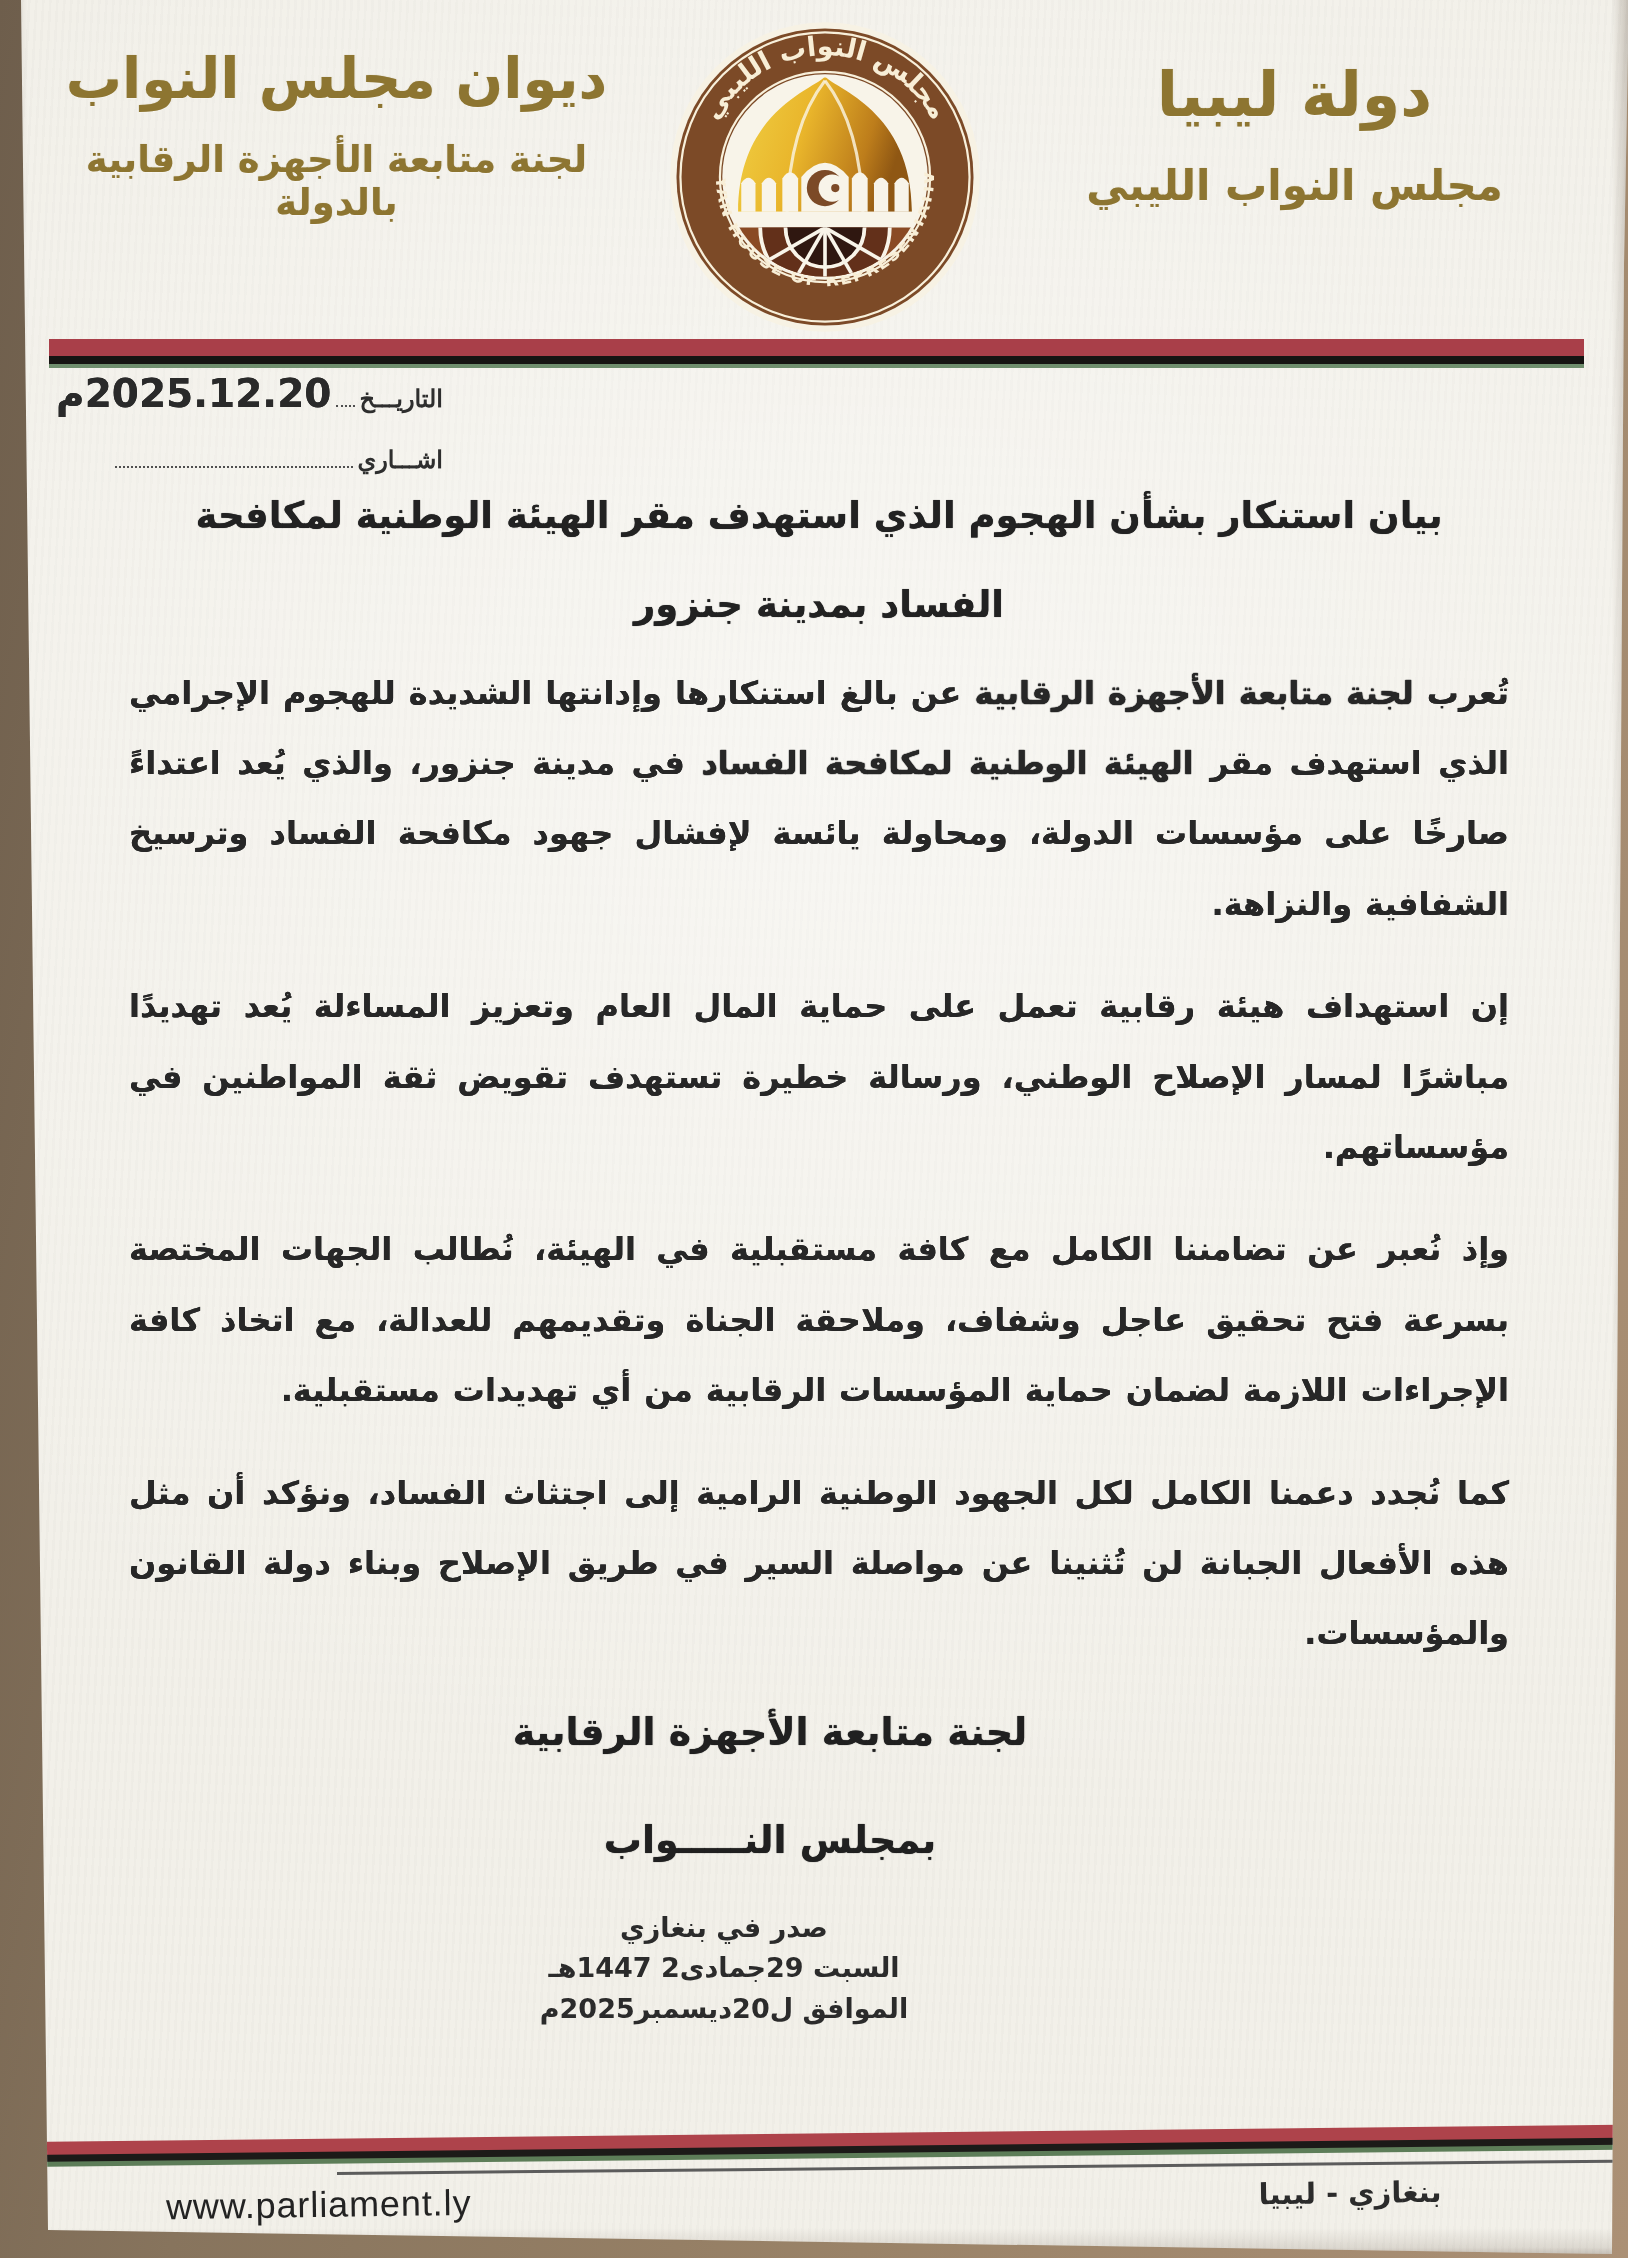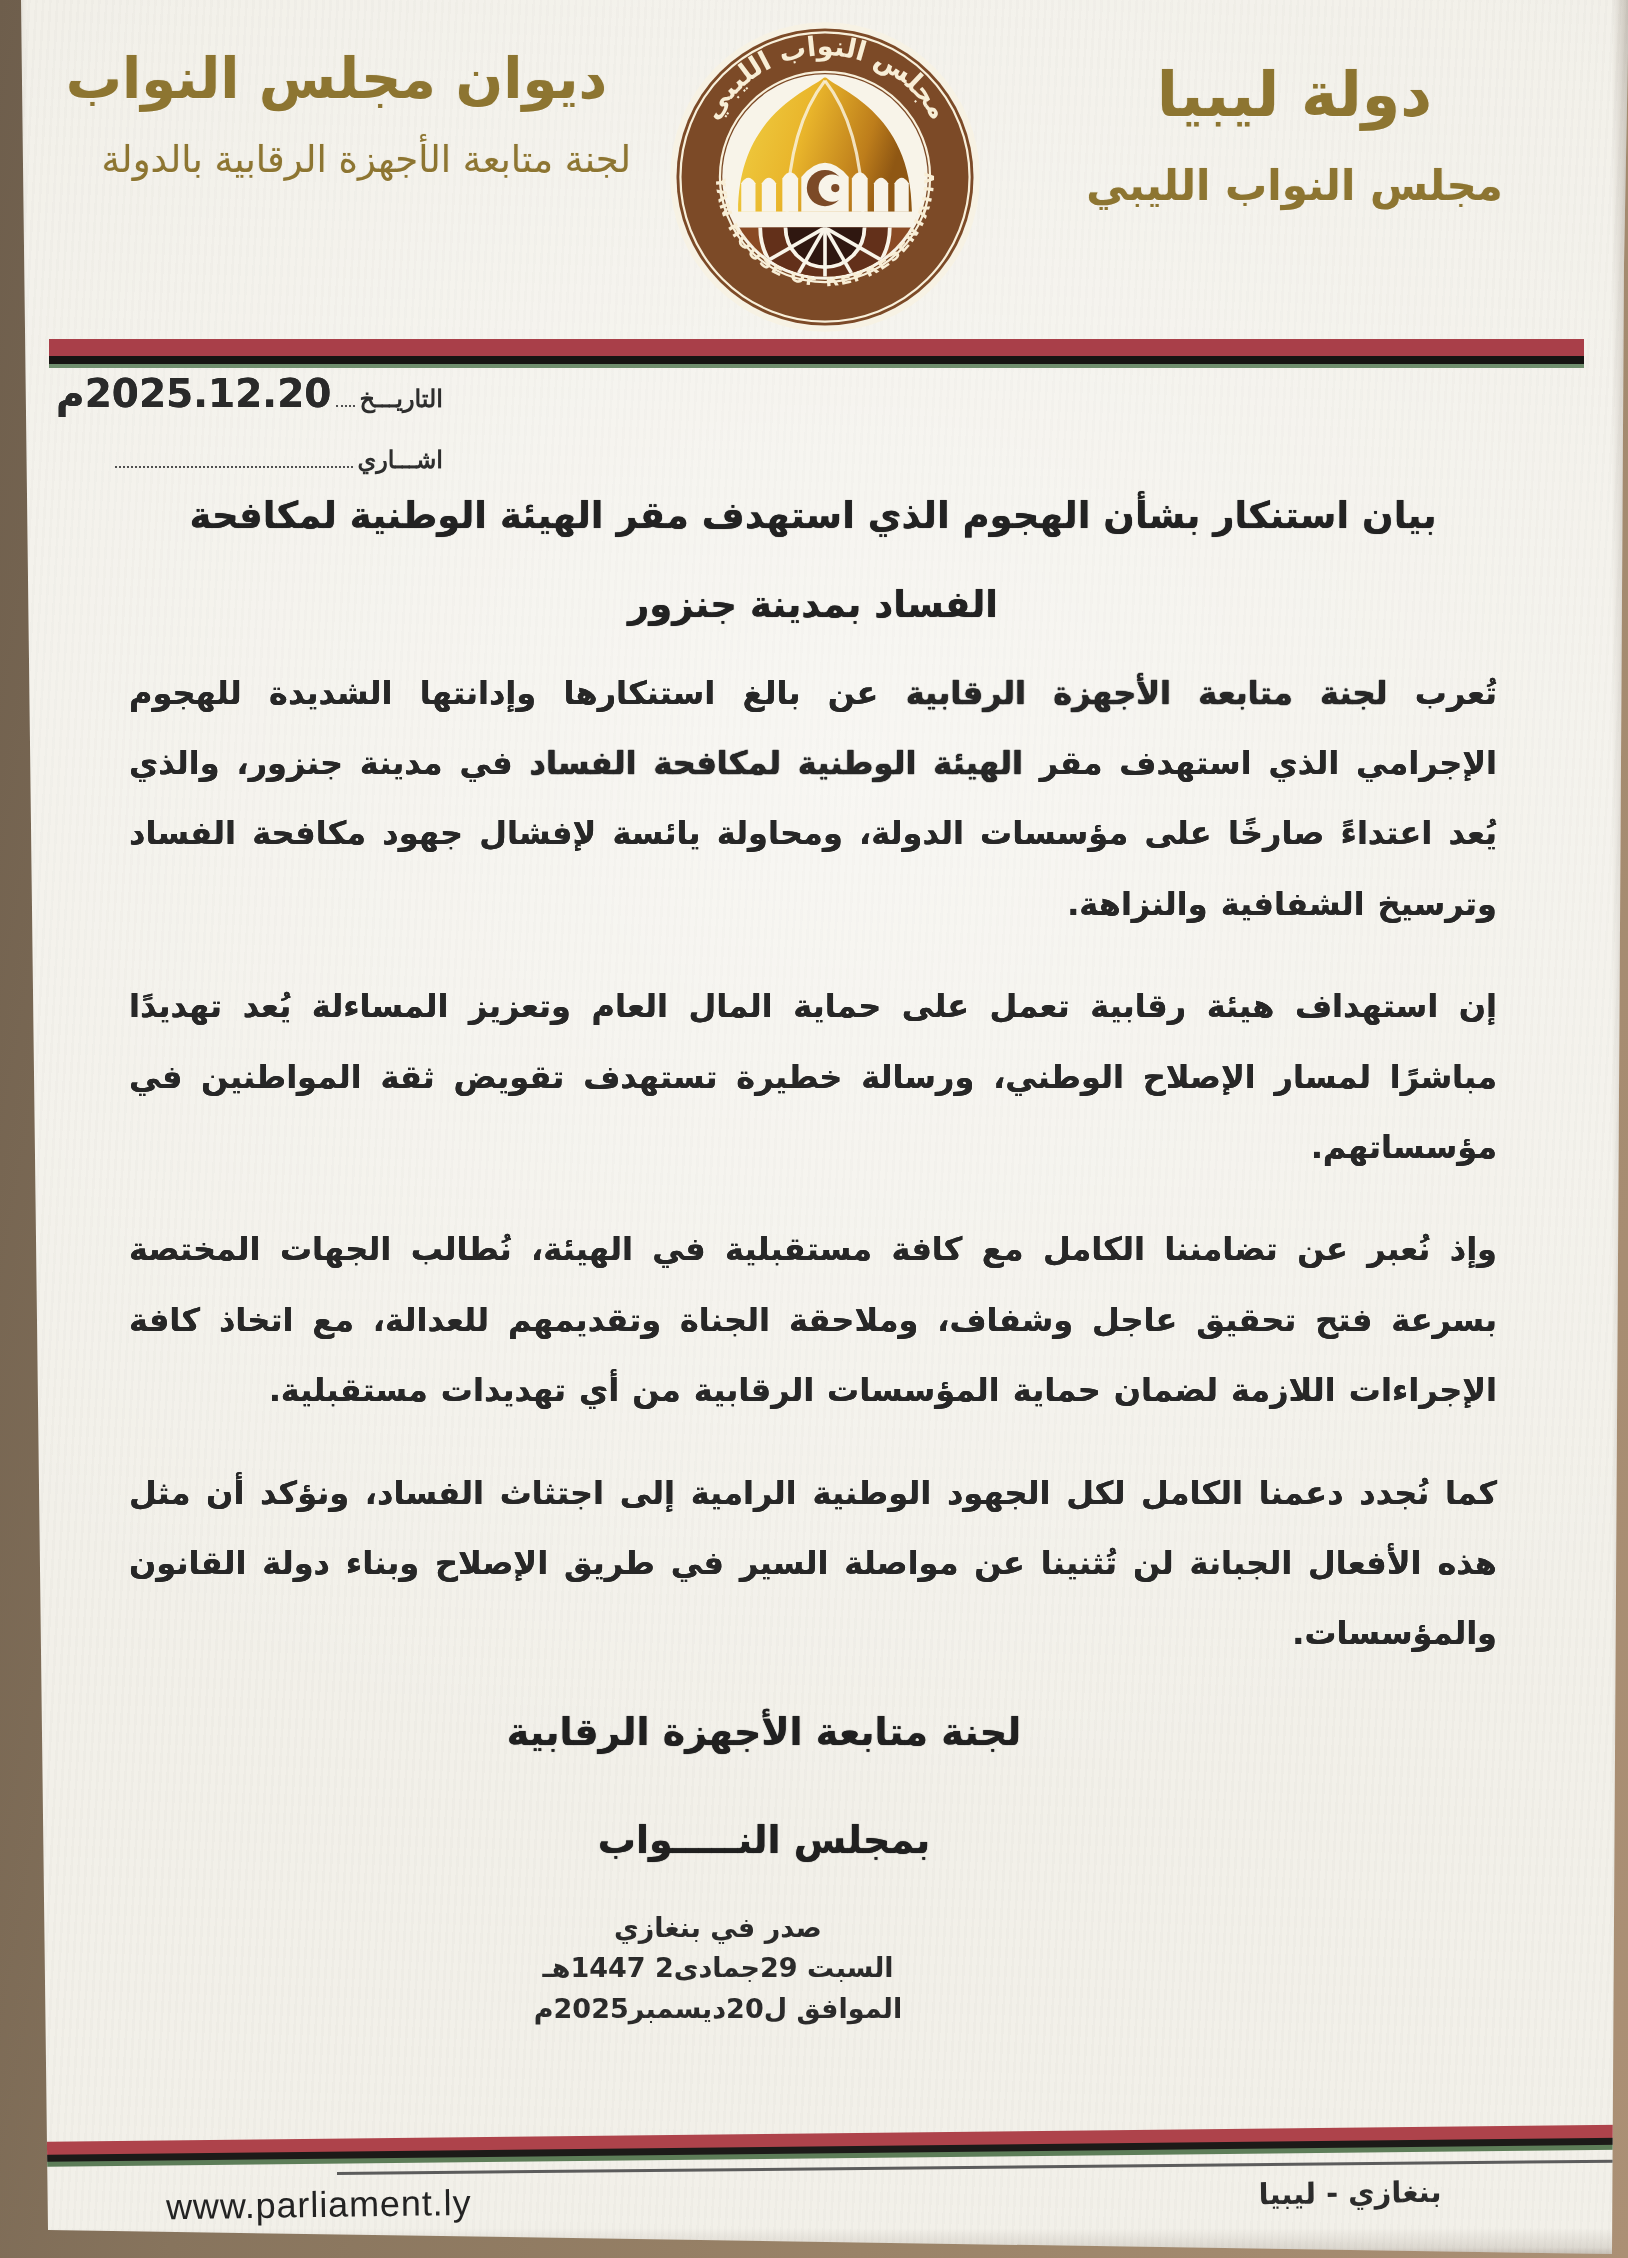--- a/index.html
+++ b/index.html
@@ -19,21 +19,21 @@
       linear-gradient(270deg, rgba(64,44,28,.25) 0px, rgba(0,0,0,0) 17.6px),
       repeating-linear-gradient(93deg, rgba(0,0,0,.015) 0 2.6px, rgba(0,0,0,0) 2.6px 7px),
       #f2f0e9;
     padding-left: 16px;
   }
   
   .callig{position:absolute;text-align:center;color:#8d7531;
     text-shadow:0 0.9px 0 rgba(255,255,255,.5), 0 0 0.9px rgba(141,117,49,.55);}
   .h-left{top:46px;left:42px;width:589px;}
   .h-left .l1{font-size:56px;font-weight:bold;letter-spacing:-0.9px;}
-  .h-left .l2{font-size:37px;font-weight:normal;margin-top:26.5px;letter-spacing:-0.9px;text-align:right;}
+  .h-left .l2{font-size:37px;font-weight:bold;margin-top:26.5px;letter-spacing:-0.9px;}
   .h-right{top:58px;left:1030px;width:529px;}
   .h-right .l1{font-size:62px;font-weight:bold;}
   .h-right .l2{font-size:42px;font-weight:bold;margin-top:30px;letter-spacing:-0.9px;}
   .logo{position:absolute;top:19.4px;left:667px;width:316px;height:316px;}
   
   .flag{position:absolute;left:49px;top:339px;width:1535px;filter:blur(0.3px);}
   .flag .red{height:17px;background:#a93f49;}
   .flag .blk{height:8px;background:#161412;}
   .flag .grn{height:3.5px;background:#6f8e6d;}
   .flag2{position:absolute;left:25px;top:2142px;width:1600px;transform:rotate(-.62deg);transform-origin:left center;filter:blur(0.3px);}
@@ -46,21 +46,21 @@
   .meta{position:absolute;top:374px;left:111px;width:332px;direction:rtl;color:#2e2e2e;}
   .meta .row{display:flex;align-items:flex-end;}
   .meta .lbl{font-size:24px;font-weight:bold;white-space:nowrap;font-family:Liberation Serif, serif;}
   .meta .dots{border-bottom:2.6px dotted #4f4f4f;height:8.8px;margin:0 4.4px 6.2px 4.4px;}
   .meta .d-s{width:19.4px;flex:0 0 auto;}
   .meta .d-f{flex:1 1 auto;}
   .meta .val{font-size:39px;font-weight:bold;letter-spacing:0.9px;line-height:1;white-space:nowrap;
     color:#2a2a2a;text-shadow:0 0 0.5px #2a2a2a;}
   .meta .row2{margin-top:33px;}
   
-  .content{position:absolute;top:476px;left:129px;right:132px;direction:rtl;color:#262626;}
+  .content{position:absolute;top:476px;left:129px;right:120px;direction:rtl;color:#262626;}
   .title{ text-align:center;font-size:37px;font-weight:bold;color:#222;
     text-shadow:0 0 0.7px #222;}
   .title.t1{margin-top:17.6px;}
   .title.t2{margin-top:46px;text-align:center;}
   .para{font-size:32px;font-weight:bold;line-height:2.2;text-align:justify;
     margin-top:32px;word-spacing:1.8px;color:#272727;text-shadow:0 0 0.4px #272727;}
   .para .xb{text-shadow:0 0 1.1px #111,0 0 1.1px #111;}
   .sig{text-align:center;font-size:38px;font-weight:bold;color:#202020;
     text-shadow:0 0 0.9px #202020;position:relative;right:49px;margin-top:41px;}
   .sig .s2{margin-top:64px;letter-spacing:0.9px;}

